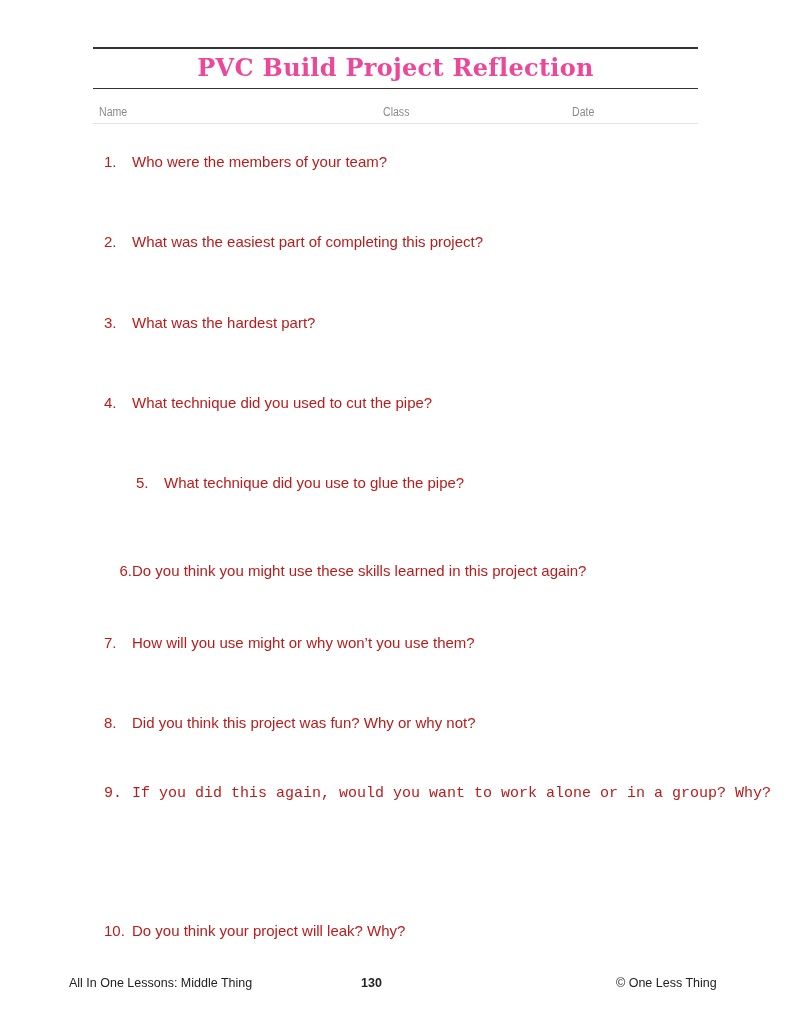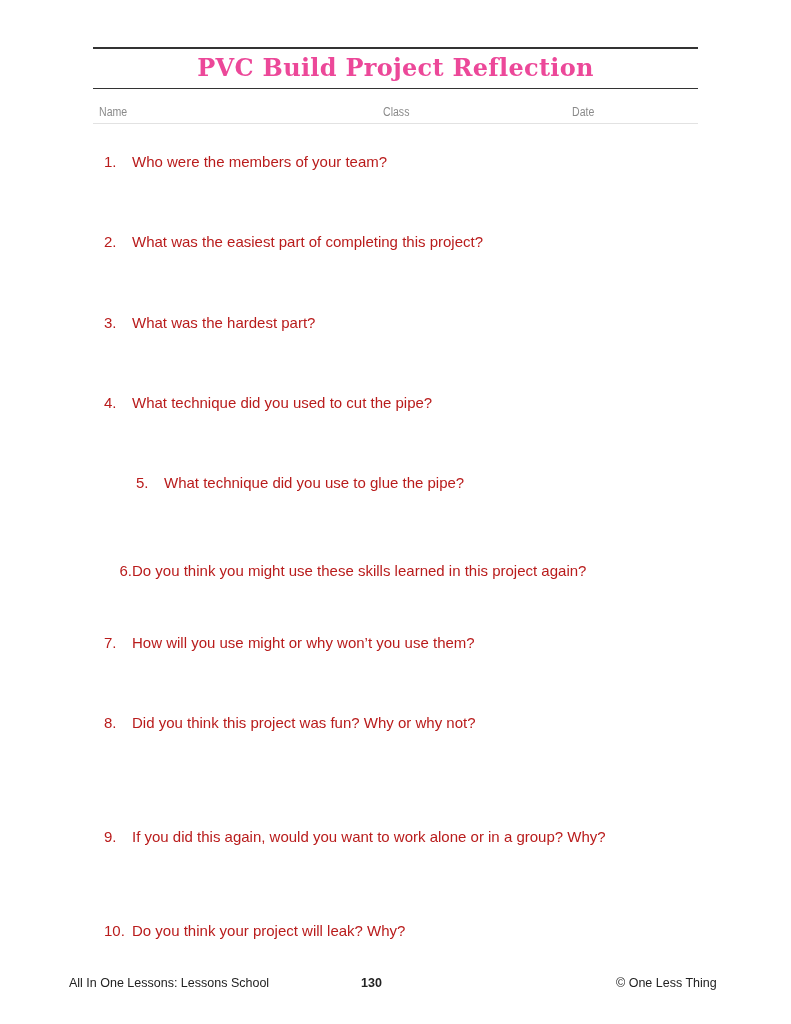--- a/index.html
+++ b/index.html
@@ -44,23 +44,23 @@
   </div>
   <div class="question" style="top:562px;text-align:right;">
     <span class="num">6.</span><span>Do you think you might use these skills learned in this project again?</span>
   </div>
   <div class="question" style="top:634px;">
     <span class="num">7.</span><span>How will you use might or why won’t you use them?</span>
   </div>
   <div class="question" style="top:714px;">
     <span class="num">8.</span><span>Did you think this project was fun? Why or why not?</span>
   </div>
-  <div class="question" style="top:828px;">
+  <div class="question" style="top:785px;font-family:Liberation Mono, monospace;">
     <span class="num">9.</span><span>If you did this again, would you want to work alone or in a group? Why?</span>
   </div>
   <div class="question" style="top:922px;">
     <span class="num">10.</span><span>Do you think your project will leak? Why?</span>
   </div>
 </div>
 
-<div class="footer" style="left:69px;">All In One Lessons: Lessons School</div>
+<div class="footer" style="left:69px;">All In One Lessons: Middle Thing</div>
 <div class="footer page" style="left:361px;">130</div>
 <div class="footer" style="left:616px;">© One Less Thing</div>
 
 </body></html>

